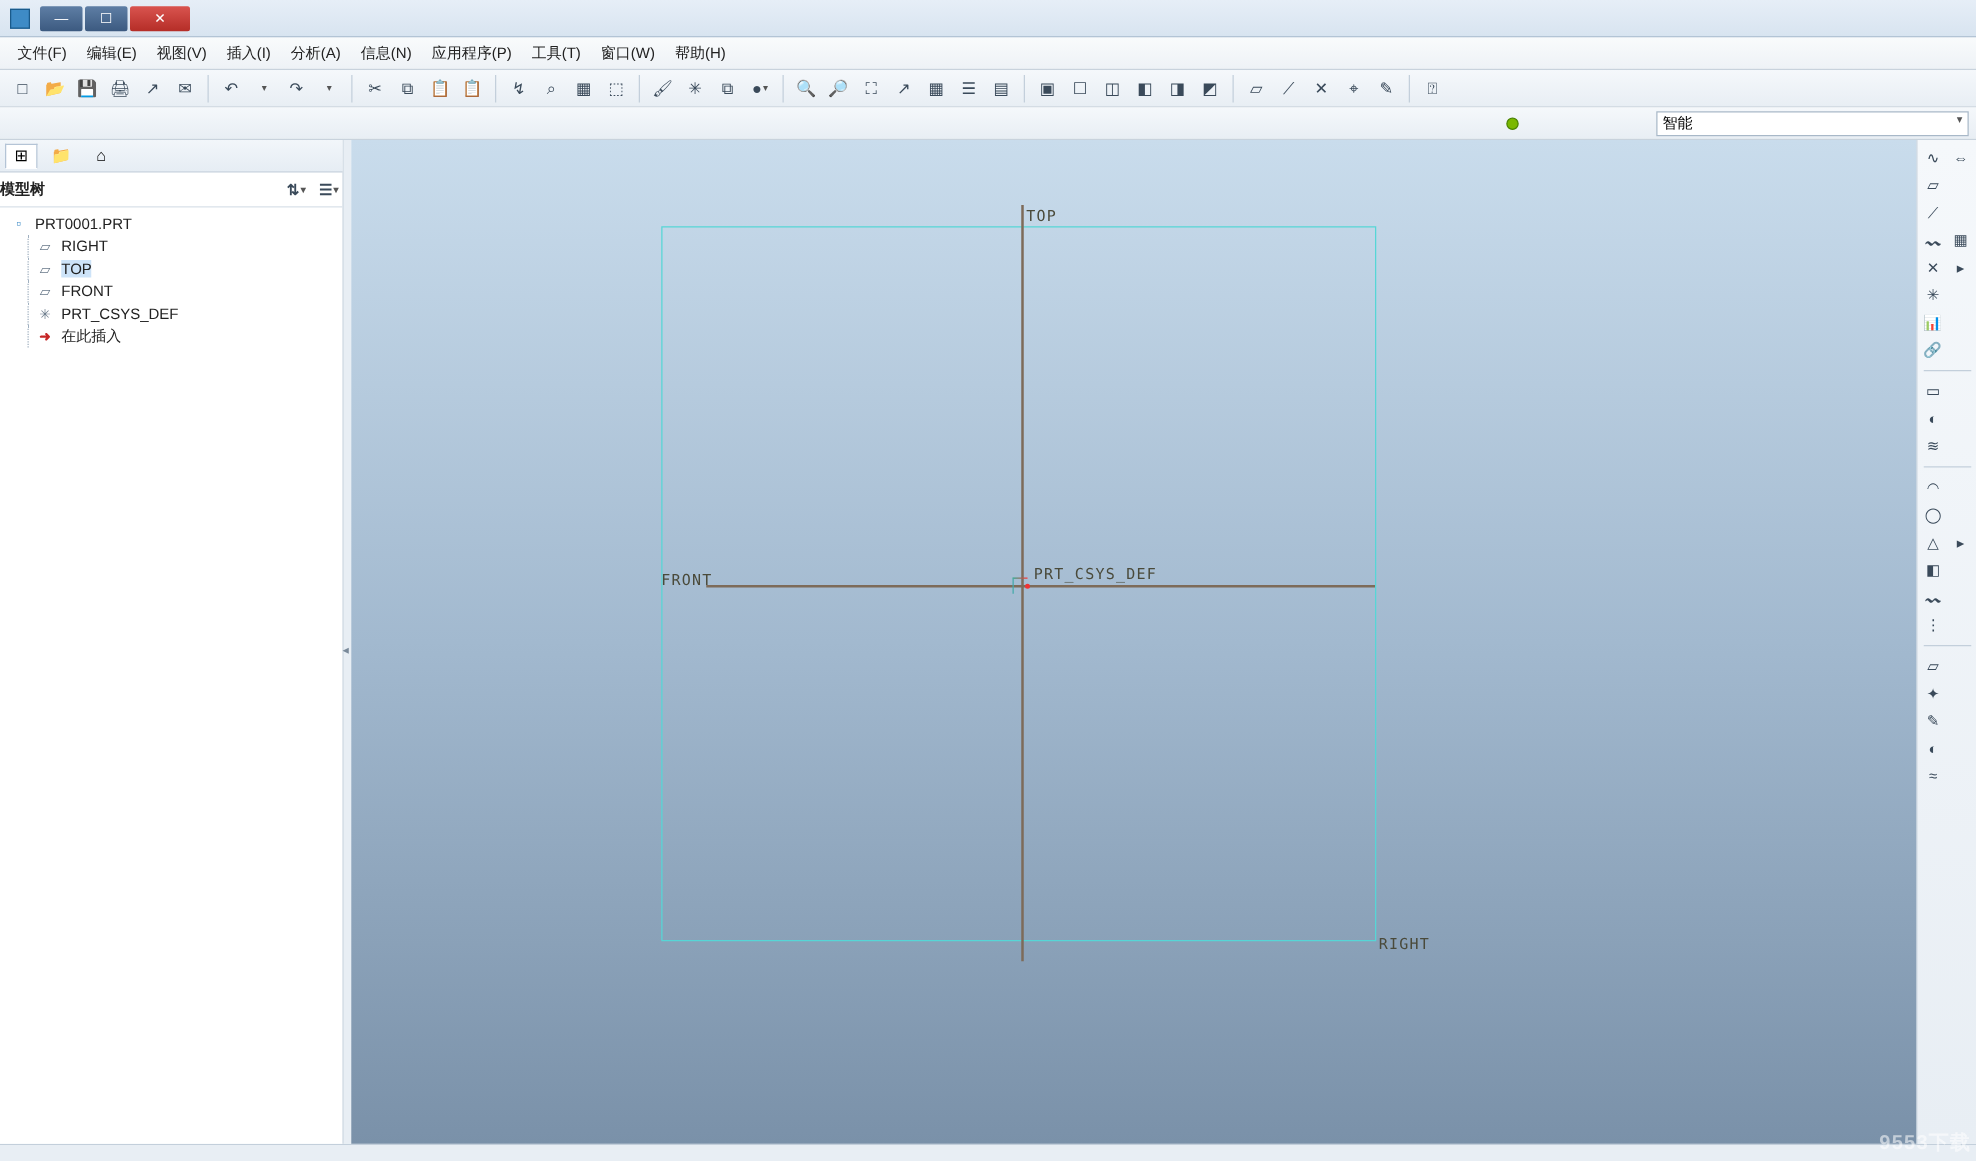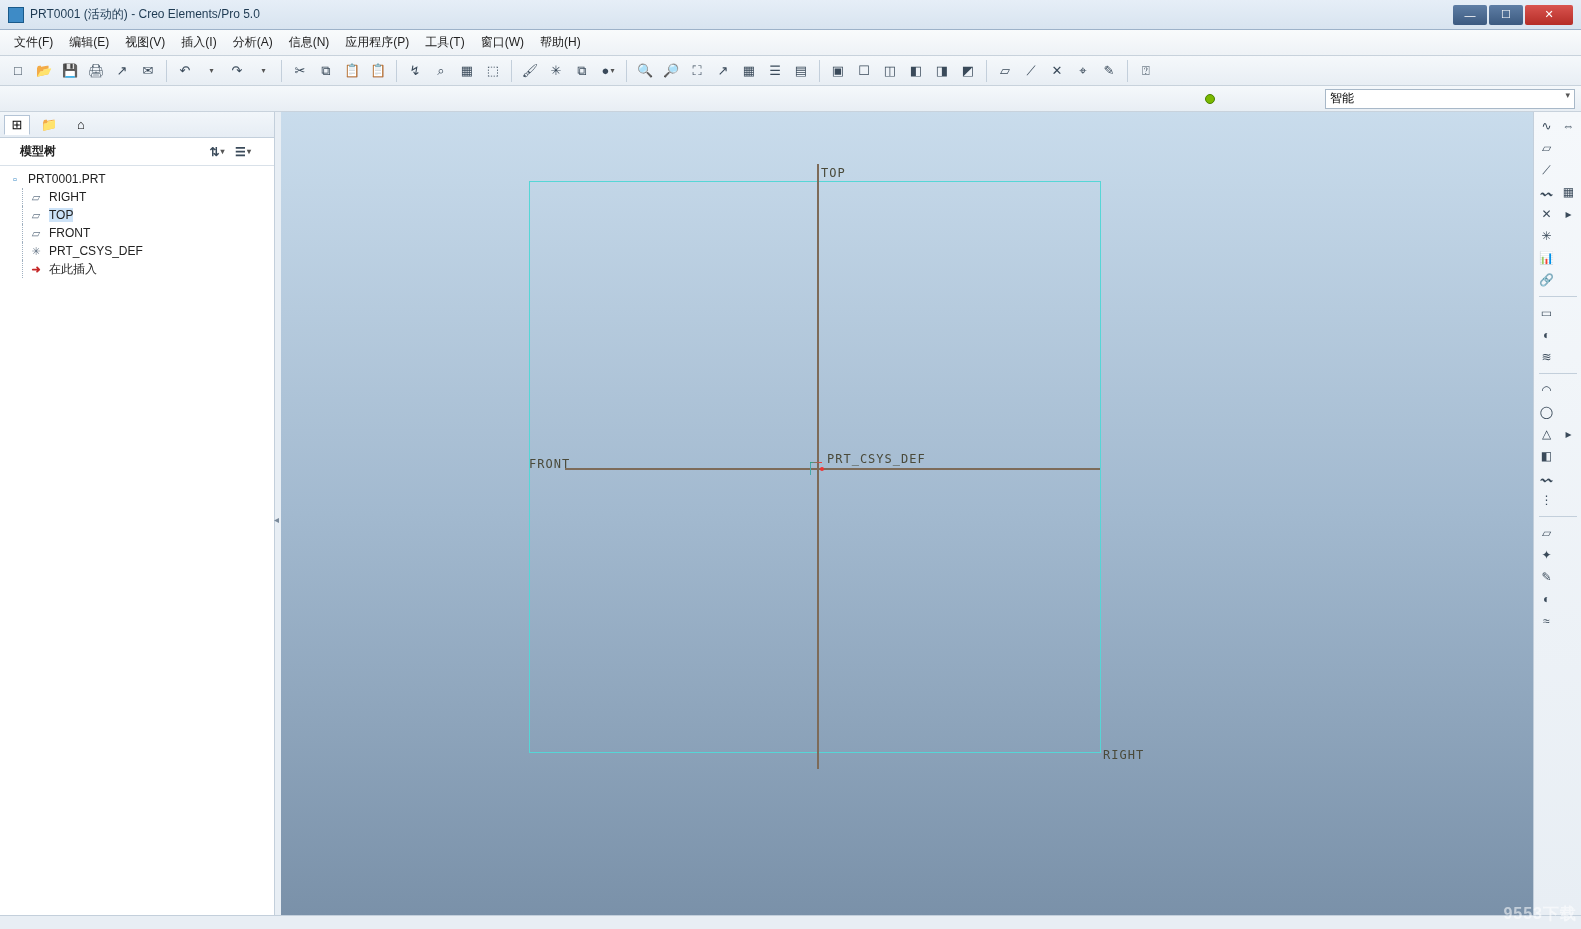--- a/index.html
+++ b/index.html
@@ -30,21 +30,21 @@
 .smart-select::after { content: "▾"; font-size: 9px; color: #555; }
 
 
 .mainrow { display: flex; height: calc(100% - 30px - 26px - 30px - 26px - 14px); }
 
 
 .leftpanel { width: 275px; border-right: 1px solid #c3cfdb; display: flex; flex-direction: column; background: #fff; }
 .lefttabs { height: 26px; background: linear-gradient(#f2f6fa,#e6edf4); border-bottom: 1px solid #c3cfdb; display: flex; align-items: center; padding: 0 4px; gap: 6px; }
 .lefttab { width: 26px; height: 20px; display: flex; align-items: center; justify-content: center; border: 1px solid transparent; font-size: 13px; }
 .lefttab.active { background: #fff; border: 1px solid #b4c4d6; border-bottom-color: #fff; }
-.treehdr { height: 28px; border-bottom: 1px solid #d9e1e9; display: flex; align-items: center; justify-content: space-between; padding: 0 20px; font-size: 12px; font-weight: bold; color: #222; }
+.treehdr { height: 28px; border-bottom: 1px solid #d9e1e9; display: flex; align-items: center; justify-content: space-between; padding: 0 0; font-size: 12px; font-weight: bold; color: #222; }
 .treehdr .hdrbtns { display: flex; gap: 4px; }
 .treehdr .hdrbtn { width: 22px; height: 20px; display: flex; align-items: center; justify-content: center; font-size: 12px; }
 .tree { flex: 1; padding: 4px 2px; overflow: auto; font-size: 12px; color: #222; }
 .treeitem { display: flex; align-items: center; height: 18px; padding-left: 4px; white-space: nowrap; }
 .treeitem.root .ticon { color: #3e8bc6; }
 .treeitem.child { padding-left: 20px; }
 .ticon { width: 18px; display: inline-flex; justify-content: center; font-size: 11px; color: #6a7a8a; margin-right: 4px; }
 .treeitem .label.sel { background: #cde3f8; }
 .treeitem .dotted { border-left: 1px dotted #a0b0c0; height: 100%; margin-right: 4px; }
 .treeitem .ins-arrow { color: #c62828; font-weight: bold; }
@@ -75,21 +75,20 @@
 .bottomscroll { height: 14px; background: #e8eef4; border-top: 1px solid #c3cfdb; }
 
 
 .wm { position: absolute; right: 4px; bottom: 4px; font-size: 16px; font-weight: bold; color: rgba(255,255,255,0.55); letter-spacing: 1px; pointer-events: none; }
 </style>
 </head>
 <body>
 
 <div class="titlebar">
   <div class="appicon"></div>
-  <div class="title">PRT0001 (活动的) - Creo Elements/Pro 5.0</div>
   <div class="winbtns">
     <div class="winbtn min">—</div>
     <div class="winbtn max">☐</div>
     <div class="winbtn close">✕</div>
   </div>
 </div>
 
 <div class="menubar" id="menubar">
     <div class="menuitem">文件(F)</div>
     <div class="menuitem">编辑(E)</div>

